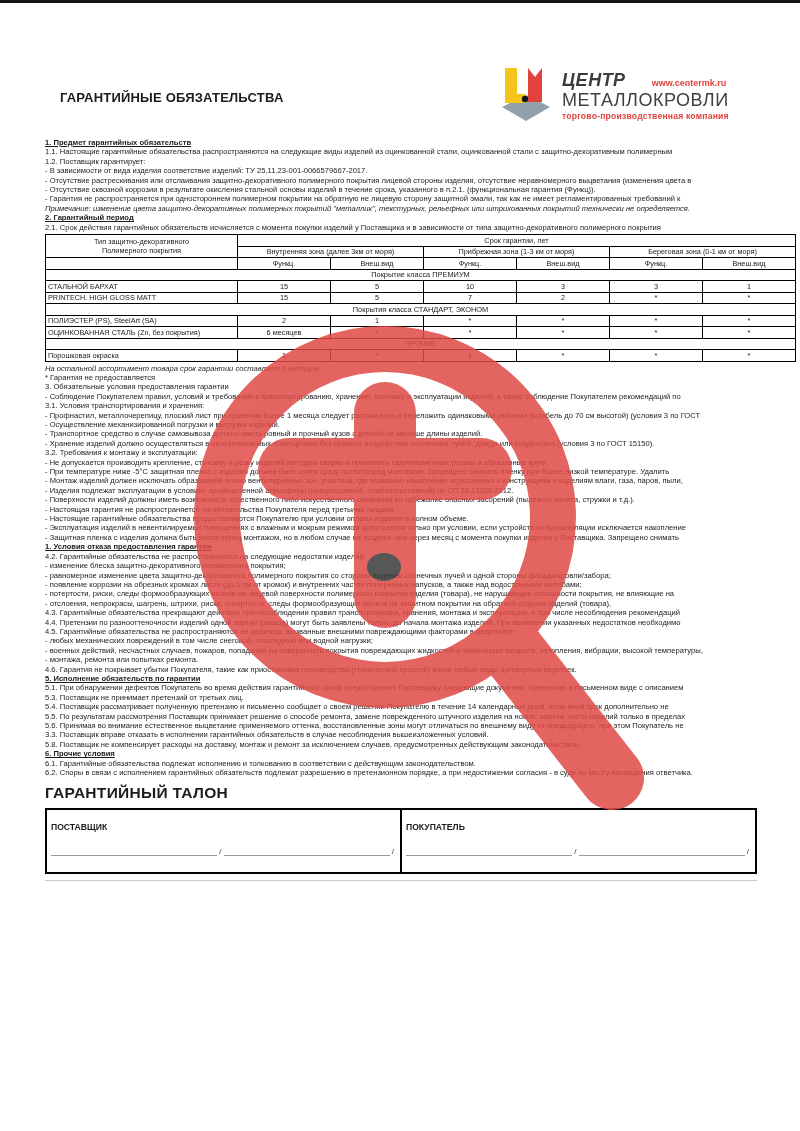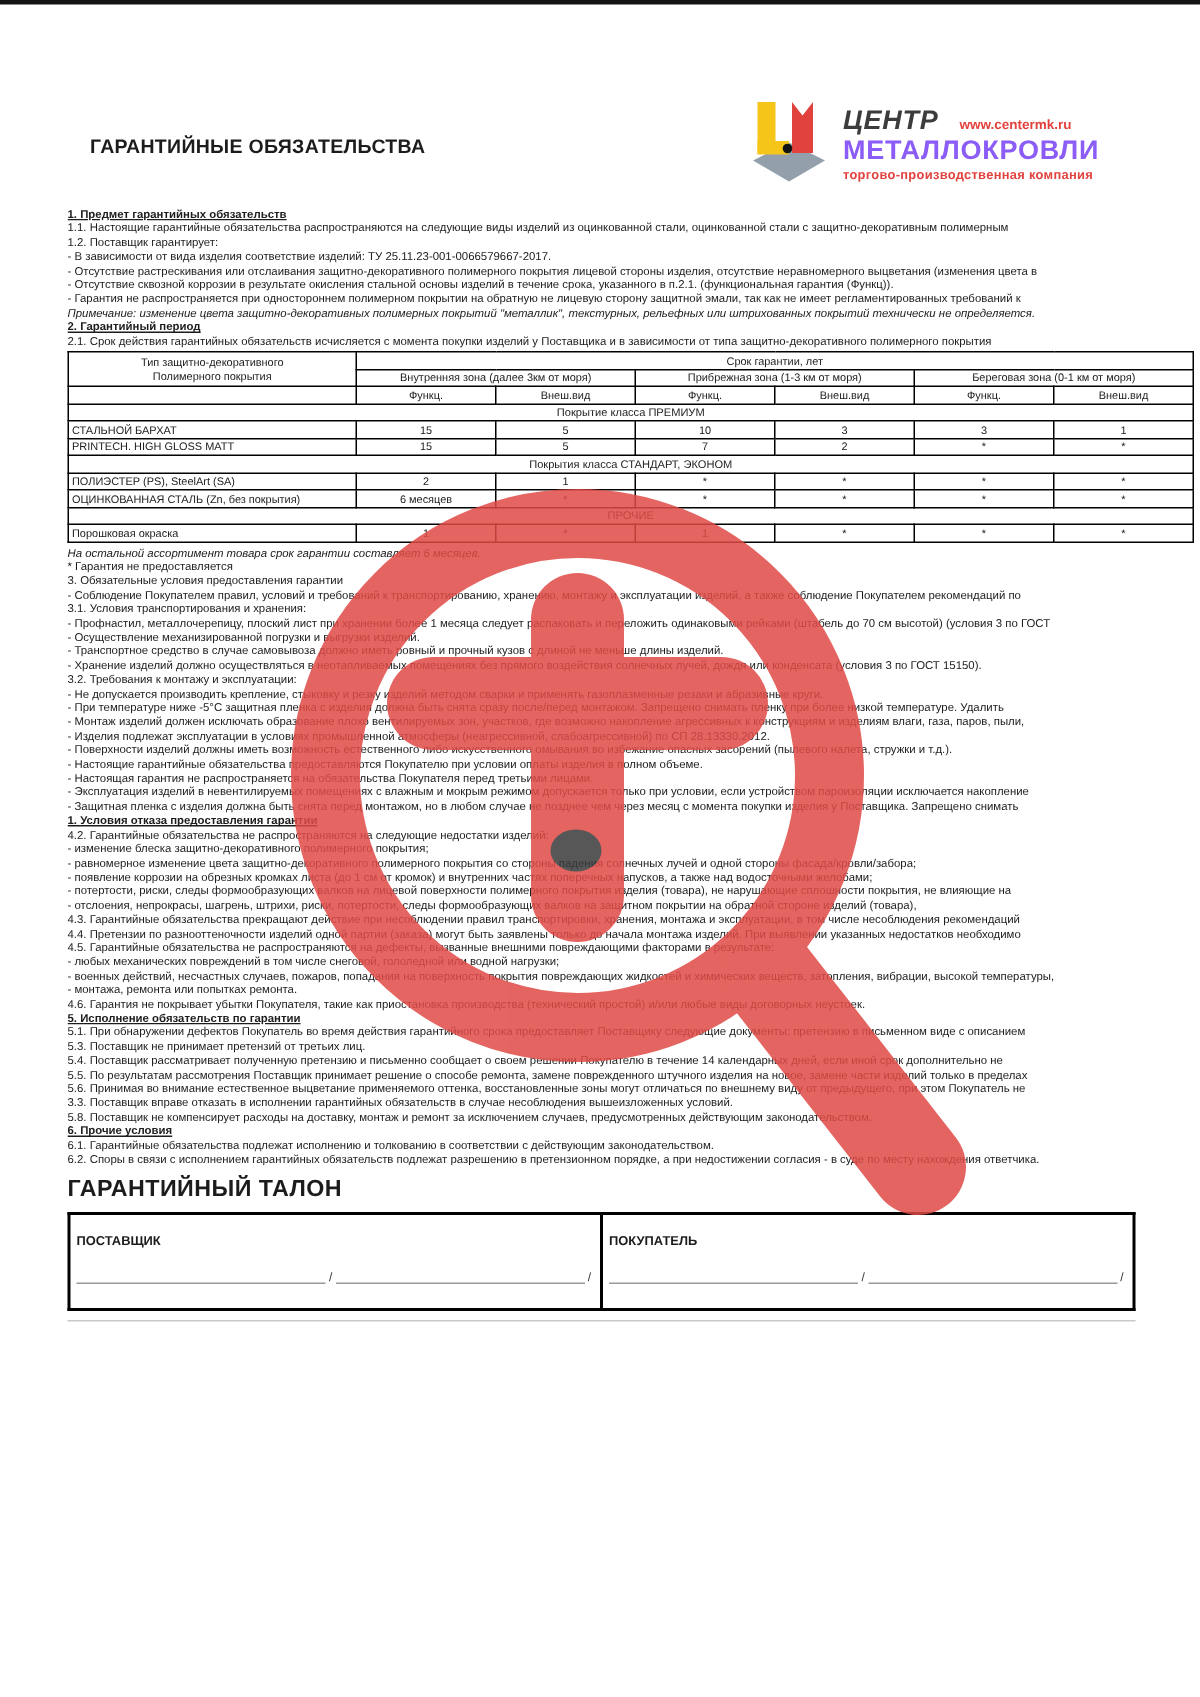--- a/index.html
+++ b/index.html
@@ -8,22 +8,22 @@
     font-family:"Liberation Sans", sans-serif;color:#1c1c1c;
   }
   .top-edge{position:absolute;top:0;left:0;width:800px;height:3px;background:#141414;}
   .doc-title{position:absolute;left:60px;top:90px;font-size:13px;font-weight:bold;letter-spacing:.2px;}
   
   .logo{position:absolute;left:498px;top:64px;width:268px;height:64px;display:flex;align-items:center;}
   .logo-icon{width:56px;height:62px;flex:0 0 auto;}
   .logo-text{margin-left:8px;line-height:1;}
   .logo-row1{display:flex;align-items:baseline;}
   .brand-top{font-size:18px;font-weight:bold;color:#3c3c3c;letter-spacing:.5px;font-style:italic;}
-  .website{font-size:9px;font-weight:bold;color:#e2423e;margin-left:14px;}
-  .brand-bottom{font-size:18px;font-weight:bold;color:#8b5cf6;letter-spacing:.5px;margin-top:2px;}
+  .website{font-size:9px;font-weight:bold;color:#e2423e;margin-left:26px;}
+  .brand-bottom{font-size:18px;font-weight:normal;color:#404040;letter-spacing:.5px;margin-top:2px;}
   .tagline{font-size:8.6px;font-weight:bold;color:#e2423e;margin-top:3px;letter-spacing:.2px;}
   
   .content{position:absolute;left:45px;top:138px;width:750px;}
   .line{font-size:7.6px;line-height:9.4px;white-space:nowrap;overflow:hidden;width:750px;}
   .line.h{font-weight:bold;text-decoration:underline;}
   .line.i{font-style:italic;}
   table.warranty{border-collapse:collapse;width:750px;table-layout:fixed;margin:2px 0 2px 0;}
   table.warranty td{
     border:1px solid #000;font-size:7.3px;line-height:9px;height:10.5px;
     padding:0 2px;text-align:center;overflow:hidden;white-space:nowrap;
@@ -180,22 +180,22 @@
       <div class="line n">- Профнастил, металлочерепицу, плоский лист при хранении более 1 месяца следует распаковать и переложить одинаковыми рейками (штабель до 70 см высотой) (условия 3 по ГОСТ</div>
       <div class="line n">- Осуществление механизированной погрузки и выгрузки изделий.</div>
       <div class="line n">- Транспортное средство в случае самовывоза должно иметь ровный и прочный кузов с длиной не меньше длины изделий.</div>
       <div class="line n">- Хранение изделий должно осуществляться в неотапливаемых помещениях без прямого воздействия солнечных лучей, дождя или конденсата (условия 3 по ГОСТ 15150).</div>
       <div class="line n">3.2. Требования к монтажу и эксплуатации:</div>
       <div class="line n">- Не допускается производить крепление, стыковку и резку изделий методом сварки и применять газоплазменные резаки и абразивные круги.</div>
       <div class="line n">- При температуре ниже -5°С защитная пленка с изделия должна быть снята сразу после/перед монтажом. Запрещено снимать пленку при более низкой температуре. Удалить</div>
       <div class="line n">- Монтаж изделий должен исключать образование плохо вентилируемых зон, участков, где возможно накопление агрессивных к конструкциям и изделиям влаги, газа, паров, пыли,</div>
       <div class="line n">- Изделия подлежат эксплуатации в условиях промышленной атмосферы (неагрессивной, слабоагрессивной) по СП 28.13330.2012.</div>
       <div class="line n">- Поверхности изделий должны иметь возможность естественного либо искусственного омывания во избежание опасных засорений (пылевого налета, стружки и т.д.).</div>
+      <div class="line n">- Настоящая гарантия не распространяется на обязательства Покупателя перед третьими лицами.</div>
       <div class="line n">- Настоящие гарантийные обязательства предоставляются Покупателю при условии оплаты изделия в полном объеме.</div>
-      <div class="line n">- Настоящая гарантия не распространяется на обязательства Покупателя перед третьими лицами.</div>
       <div class="line n">- Эксплуатация изделий в невентилируемых помещениях с влажным и мокрым режимом допускается только при условии, если устройством пароизоляции исключается накопление</div>
       <div class="line n">- Защитная пленка с изделия должна быть снята перед монтажом, но в любом случае не позднее чем через месяц с момента покупки изделия у Поставщика. Запрещено снимать</div>
       <div class="line h">1. Условия отказа предоставления гарантии</div>
       <div class="line n">4.2. Гарантийные обязательства не распространяются на следующие недостатки изделий:</div>
       <div class="line n">- изменение блеска защитно-декоративного полимерного покрытия;</div>
       <div class="line n">- равномерное изменение цвета защитно-декоративного полимерного покрытия со стороны падения солнечных лучей и одной стороны фасада/кровли/забора;</div>
       <div class="line n">- появление коррозии на обрезных кромках листа (до 1 см от кромок) и внутренних частях поперечных напусков, а также над водосточными желобами;</div>
       <div class="line n">- потертости, риски, следы формообразующих валков на лицевой поверхности полимерного покрытия изделия (товара), не нарушающие сплошности покрытия, не влияющие на</div>
       <div class="line n">- отслоения, непрокрасы, шагрень, штрихи, риски, потертости, следы формообразующих валков на защитном покрытии на обратной стороне изделий (товара),</div>
       <div class="line n">4.3. Гарантийные обязательства прекращают действие при несоблюдении правил транспортировки, хранения, монтажа и эксплуатации, в том числе несоблюдения рекомендаций</div>

